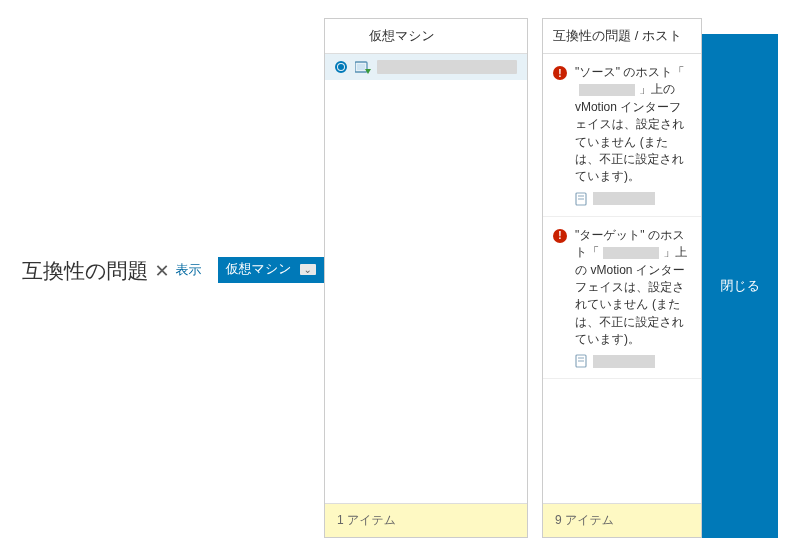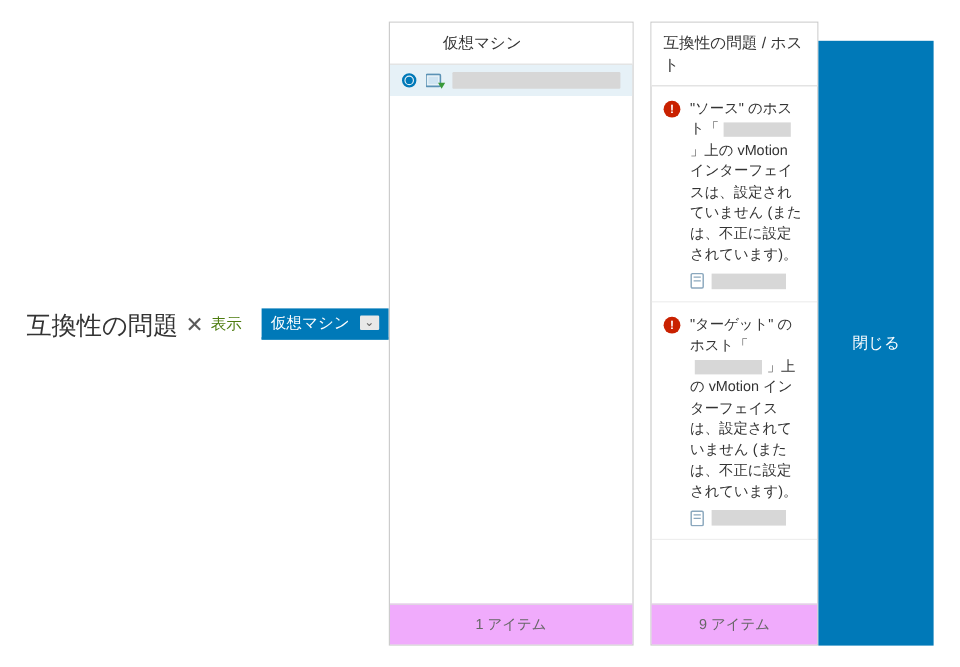--- a/index.html
+++ b/index.html
@@ -37,21 +37,21 @@
 }
 .filter-row {
   display: flex;
   justify-content: flex-end;
   align-items: center;
   gap: 16px;
   margin-bottom: 16px;
 }
 .filter-label {
   font-size: 13px;
-  color: #4d7c0f;
+  color: #0369a1;
 }
 .filter-dropdown {
   display: flex;
   align-items: center;
   background: #0079b8;
   color: #fff;
   border-bottom: 2px solid #0079b8;
   padding: 3px 8px;
   font-size: 13px;
   cursor: pointer;
@@ -170,36 +170,36 @@
   margin-left: 22px;
 }
 .host-icon svg { display: block; }
 .host-redacted {
   background: #d7d7d7;
   height: 13px;
   width: 62px;
 }
 .panel-footer {
   border-top: 1px solid #ddd;
-  background: #f0abfc;
+  background: #fef9c3;
   padding: 8px 12px;
   font-size: 12px;
   color: #666;
-  text-align: center;
+  text-align: left;
 }
 .dialog-footer {
   display: flex;
   justify-content: flex-end;
   padding-top: 16px;
 }
 .btn-primary {
   background: #0079b8;
   color: #fff;
   border: none;
-  padding: 8px 28px;
+  padding: 8px 18px;
   font-size: 13px;
   cursor: pointer;
 }
 </style>
 </head>
 <body>
 
 <div class="dialog">
 
   <div class="dialog-header">

